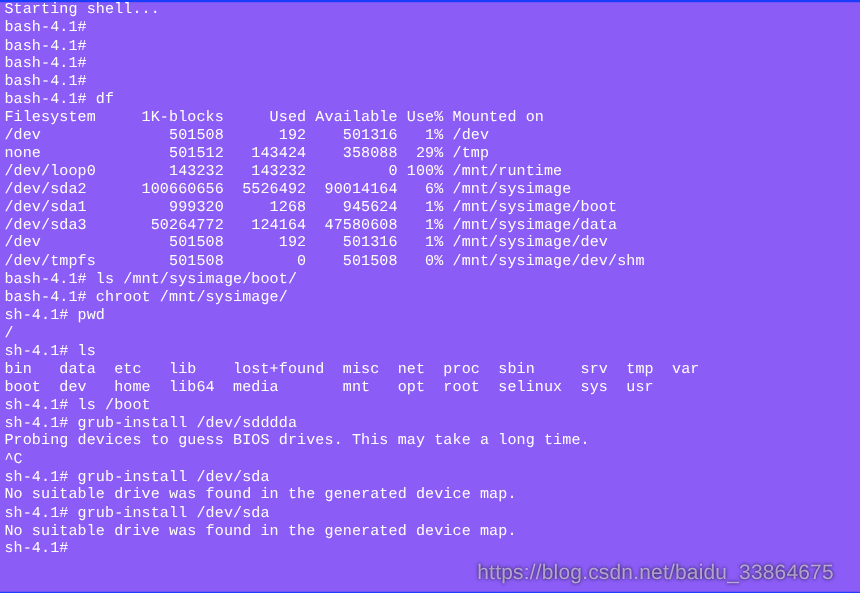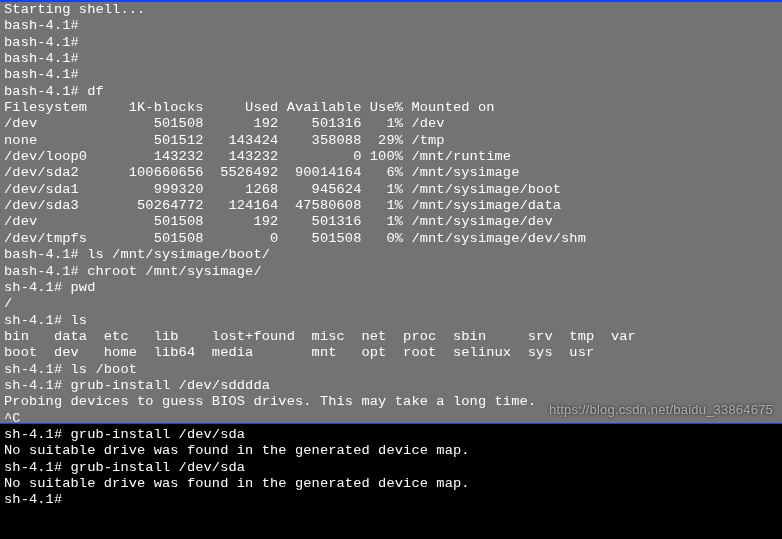--- a/index.html
+++ b/index.html
@@ -6,44 +6,44 @@
     margin: 0;
     padding: 0;
     width: 782px;
     height: 539px;
     background: #000;
     overflow: hidden;
   }
   .frame {
     box-sizing: border-box;
     width: 782px;
-    height: 424px;
-    background: #737373;
+    height: 539px;
+    background: #8b5cf6;
     border: 2px solid #1a3cff;
     border-left: none;
     border-right: none;
     border-bottom-width: 1px;
     position: relative;
   }
   .term {
     font-family: "Courier New", monospace;
     font-size: 13.7px;
     line-height: 16.35px;
     color: #fff;
     white-space: pre;
     padding: 0 4px;
     letter-spacing: 0.1px;
   }
   .watermark {
     position: absolute;
-    right: 9px;
+    right: 24px;
     bottom: 6px;
     color: rgba(255,255,255,0.55);
     font-family: Arial, sans-serif;
-    font-size: 13px;
+    font-size: 19px;
     letter-spacing: 0.2px;
     text-shadow: 0 0 3px rgba(0,0,0,0.9);
   }
 </style>
 </head>
 <body>
 
 <div class="frame">
   <div class="term" id="terminal">Starting shell...
 bash-4.1#

